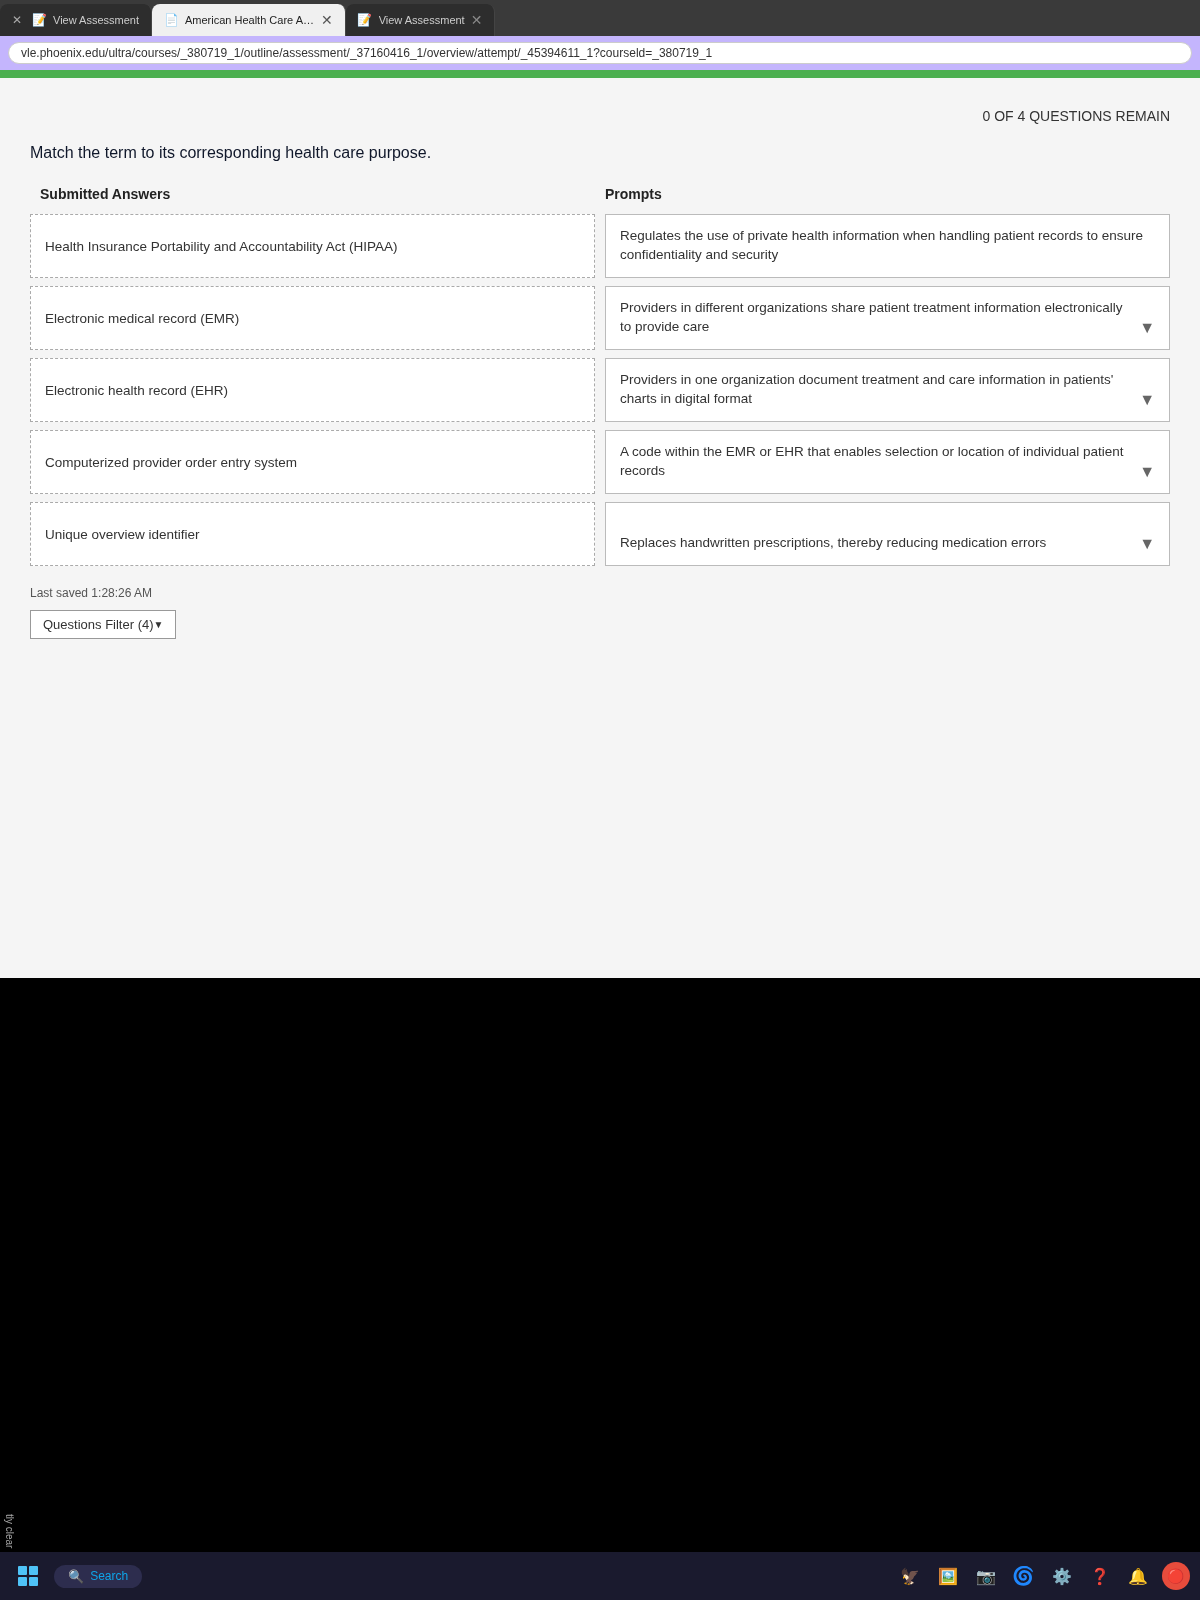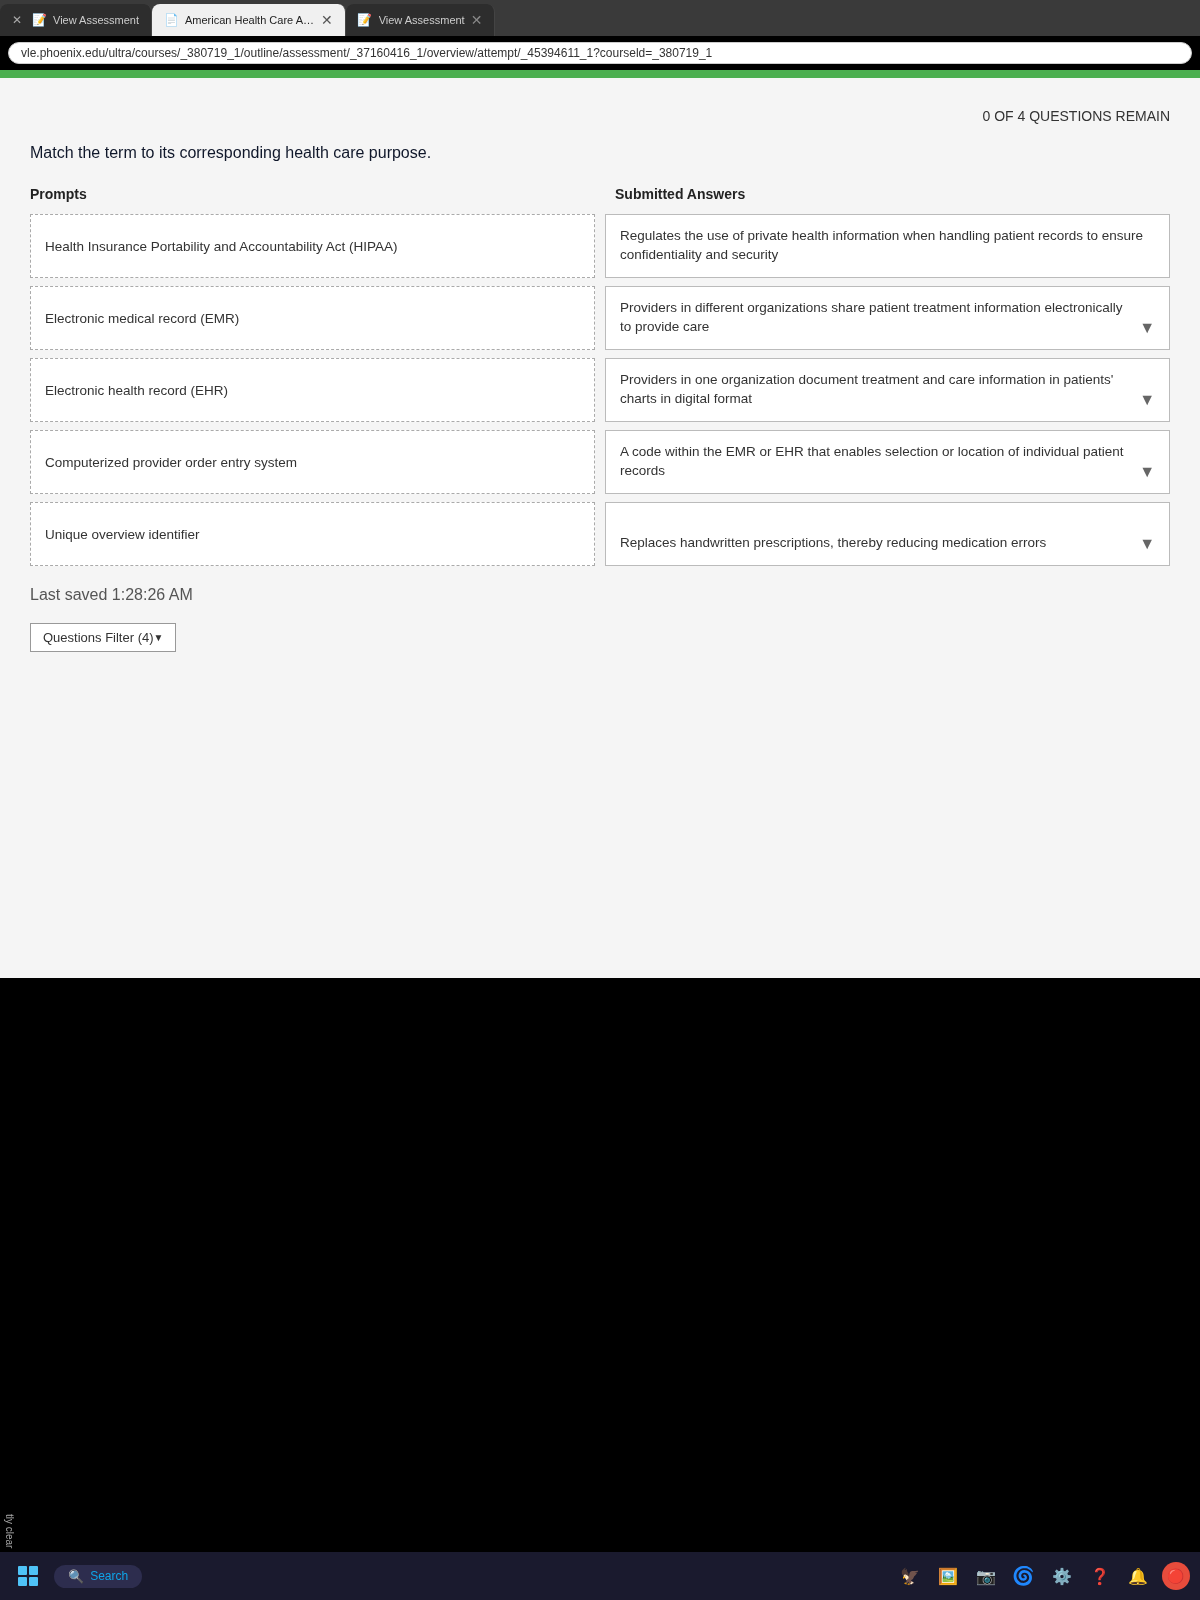--- a/index.html
+++ b/index.html
@@ -49,21 +49,21 @@
       color: #888;
       font-size: 14px;
       cursor: pointer;
     }
 
     .tab.active .tab-close {
       color: #555;
     }
 
     .address-bar-row {
-      background: #000000;
+      background: #c4b5fd;
       display: flex;
       align-items: center;
       padding: 4px 8px;
       height: 34px;
     }
 
     .address-bar {
       flex: 1;
       background: white;
       border: 1px solid #ccc;
@@ -165,24 +165,24 @@
     }
 
     .dropdown-arrow {
       color: #666;
       font-size: 16px;
       flex-shrink: 0;
       cursor: pointer;
     }
 
     .last-saved {
-      font-size: 16px;
+      font-size: 12px;
       color: #555;
       margin-top: 20px;
-      margin-bottom: 19px;
+      margin-bottom: 10px;
     }
 
     .filter-button {
       border: 1px solid #999;
       background: white;
       padding: 6px 12px;
       font-size: 13px;
       color: #333;
       cursor: pointer;
       display: inline-flex;
@@ -312,22 +312,22 @@
   <div class="progress-bar-fill"></div>
 </div>
 
 <div class="main-content">
   <div class="questions-remaining">0 OF 4 QUESTIONS REMAIN</div>
 
   <p class="instruction">Match the term to its corresponding health care purpose.</p>
 
   
   <div class="match-header">
+    <div class="col-header right">Submitted Answers</div>
     <div class="col-header">Prompts</div>
-    <div class="col-header right">Submitted Answers</div>
   </div>
 
   
   <div class="match-row">
     <div class="prompt-cell">
       <span>Health Insurance Portability and Accountability Act (HIPAA)</span>
     </div>
     <div class="answer-cell">
       <span class="answer-text">Regulates the use of private health information when handling patient records to ensure confidentiality and security</span>
     </div>

